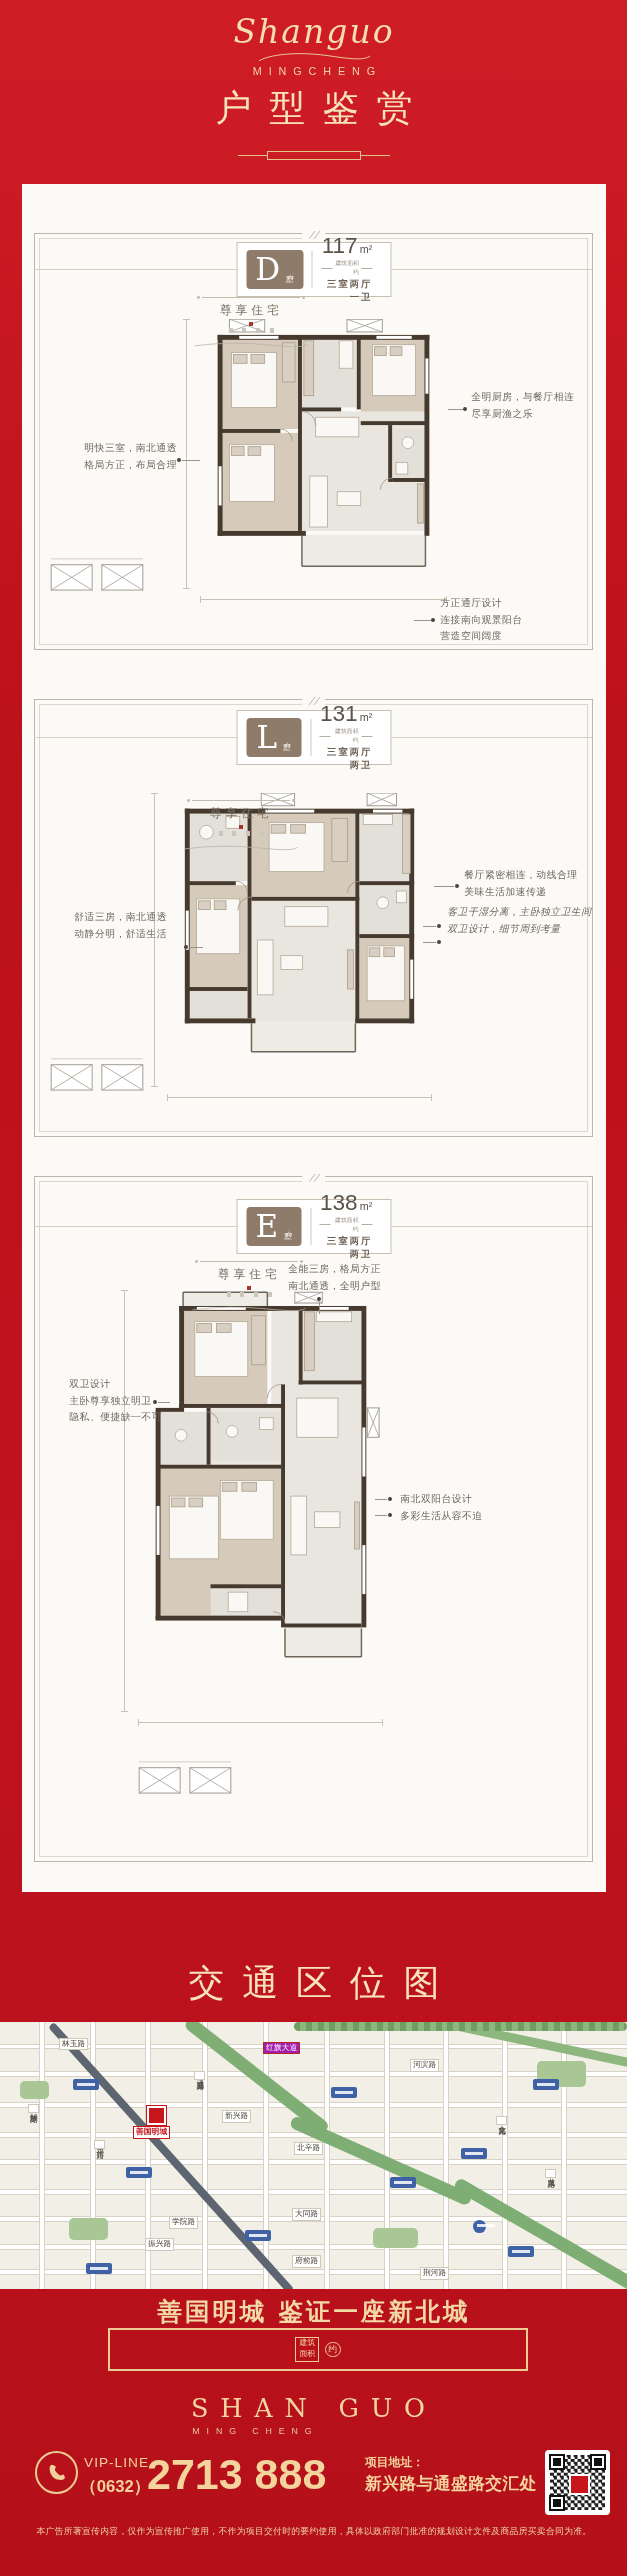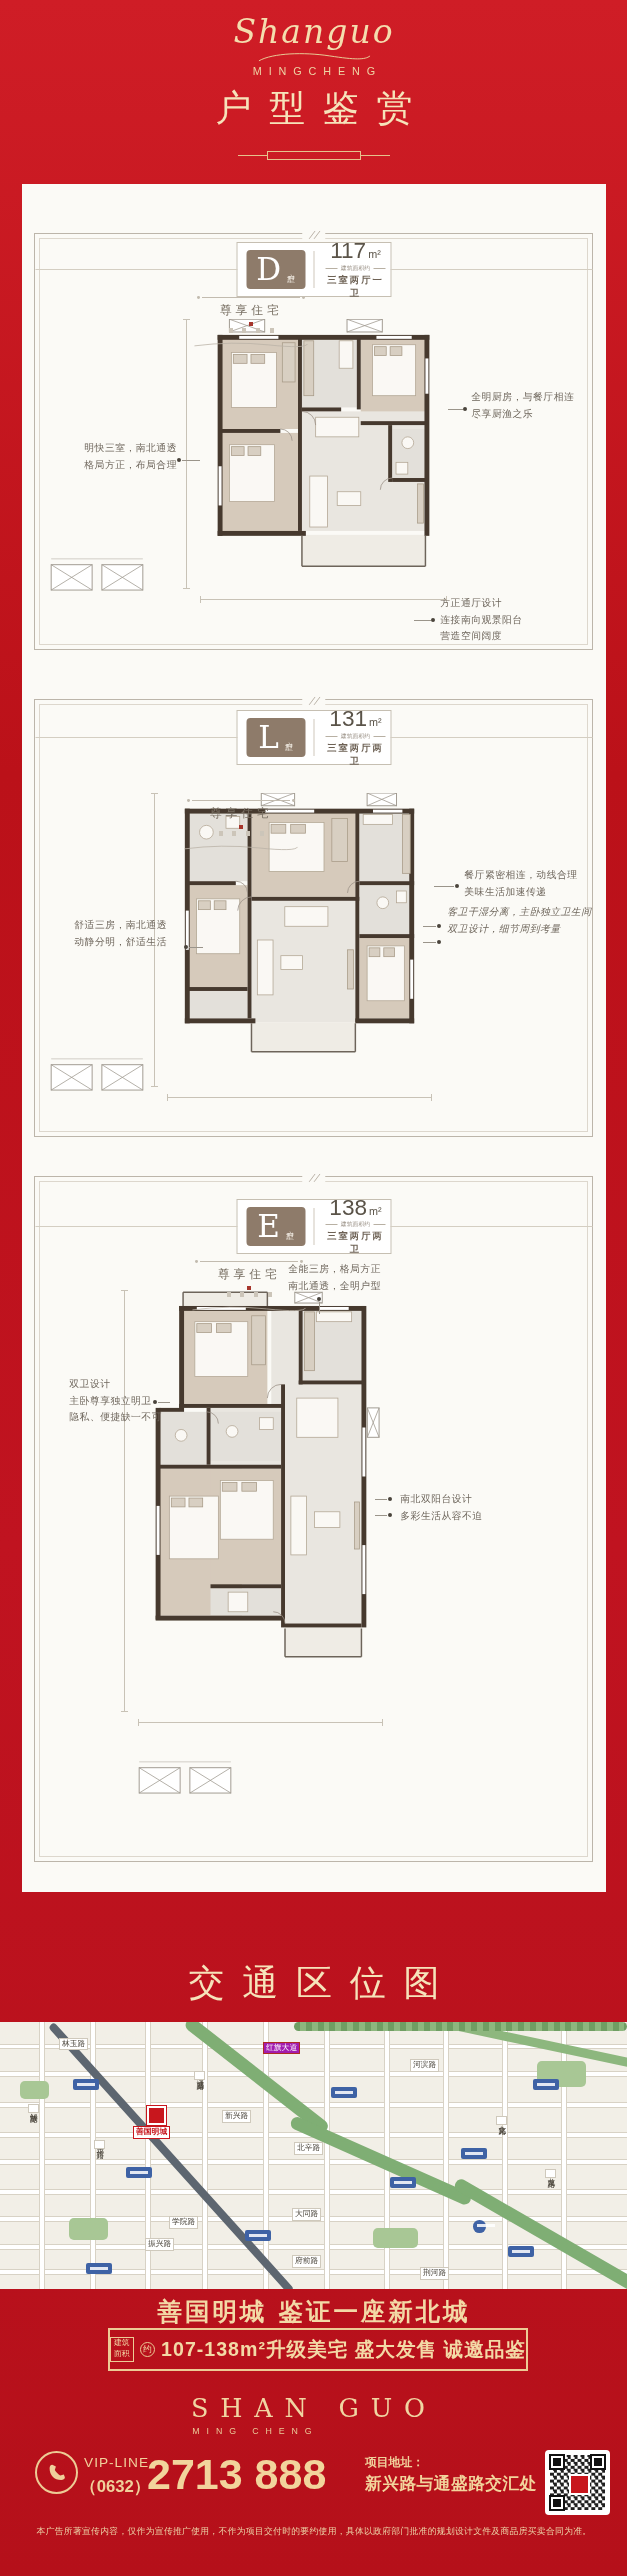--- a/index.html
+++ b/index.html
@@ -26,21 +26,21 @@
        width:23.5px;height:10.8px;background:#fbfaf6;z-index:2;display:flex;align-items:center;justify-content:center;}
   .badge{position:absolute;left:50%;transform:translateX(-50%);width:153px;height:53px;background:#fff;
        border:1px solid #c6bfb2;display:flex;align-items:center;z-index:3;}
   .badge::before,.badge::after{content:"";position:absolute;top:26.5px;width:202px;height:1px;background:#d4cec2;}
   .badge::before{right:100%;}.badge::after{left:100%;}
   .letterbox{width:59px;height:39px;background:#8e7b6a;border-radius:3.9px;margin-left:8.8px;
        display:flex;align-items:center;justify-content:center;color:#fff;}
   .bletter{font-family:"DejaVu Serif",serif;font-size:31px;line-height:1;}
   .lsuffix{writing-mode:vertical-rl;font-size:7.8px;letter-spacing:2px;margin-left:2.9px;color:#f1ebe2;}
   .bdiv{width:1px;height:37px;background:#cfc8bb;margin:0 8.8px;}
-  .bright{text-align:center;flex:1;padding-right:3px;}
+  .bright{text-align:right;flex:1;padding-right:18px;}
   .barea{font-size:22.6px;color:#5a5348;line-height:1.05;}
   .barea .unit{font-size:10.8px;margin-left:2px;}
   .bnote{font-size:5.9px;color:#9a9186;margin:1px auto;display:flex;align-items:center;justify-content:center;gap:2.9px;}
   .bnote::before,.bnote::after{content:"";width:12.7px;height:1px;background:#b8b0a3;}
   .brooms{font-size:9.3px;font-weight:bold;color:#6e6255;letter-spacing:2px;}
   .mark{position:absolute;width:118px;text-align:center;z-index:2;}
   .mark-top{height:1px;background:#c2bbaf;margin:0 9.8px;position:relative;}
   .mark-top::before,.mark-top::after{content:"";position:absolute;top:-1px;width:2.9px;height:2.9px;border-radius:50%;background:#c2bbaf;}
   .mark-top::before{left:-4.9px;}.mark-top::after{right:-4.9px;}
   .mark-title{font-family:"DejaVu Serif",serif;font-size:11.8px;color:#7a7165;letter-spacing:3.9px;margin-top:4.9px;}
@@ -367,21 +367,21 @@
     <div class="dimh" style="left:132px;top:397px;width:265px;"></div>
     <div class="dimv" style="left:119px;top:93px;height:294px;"></div>
     <svg class="abs" style="left:14.7px;top:353px;" width="94" height="39" viewBox="0 0 96 40">
       <path class="xl" d="M1 6h94" opacity=".6"></path>
         <rect class="xb" x="1" y="12" width="42" height="26"></rect>
         <path class="xl" d="M1 12l42 26M43 12 1 38"></path>
         <rect class="xb" x="53" y="12" width="42" height="26"></rect>
         <path class="xl" d="M53 12l42 26M95 12 53 38"></path>
     </svg>
 
-    <div class="ann" style="left:39px;top:217px;">
+    <div class="ann" style="left:39px;top:209px;">
       <div>舒适三房，南北通透</div>
       <div>动静分明，舒适生活</div>
     </div>
     <span class="dot" style="left:149px;top:245px;"></span>
     <span class="lineh" style="left:154px;top:247px;width:13.7px;"></span>
 
     <div class="ann" style="left:429px;top:167px;">
       <div>餐厅紧密相连，动线合理</div>
       <div>美味生活加速传递</div>
     </div>
@@ -605,21 +605,20 @@
 </div>
 
 <footer>
   <div class="slogan">善国明城 鉴证一座新北城</div>
   <div class="banner">
     <div class="bbadge">
       <div>建筑</div>
       <div>面积</div>
     </div>
     <div class="bcircle">约</div>
-    <div class="btext">107-138m²升级美宅 盛大发售 诚邀品鉴</div>
   </div>
   <div class="brand-en">SHAN GUO</div>
   <div class="brand-en-sub">MING CHENG</div>
 
   <div class="ph-icon">
     <svg width="21.6" height="21.6" viewBox="0 0 24 24">
         <path d="M7 3C5 3 4 5 4 7c0 8 5 13 13 13 2 0 4-1 4-3l-1.2-3.2-4 1.1c-2-1-5-4-6-6l1.2-4z" fill="#f0d09b"></path>
       </svg>
   </div>
   <div class="vip">VIP-LINE</div>

